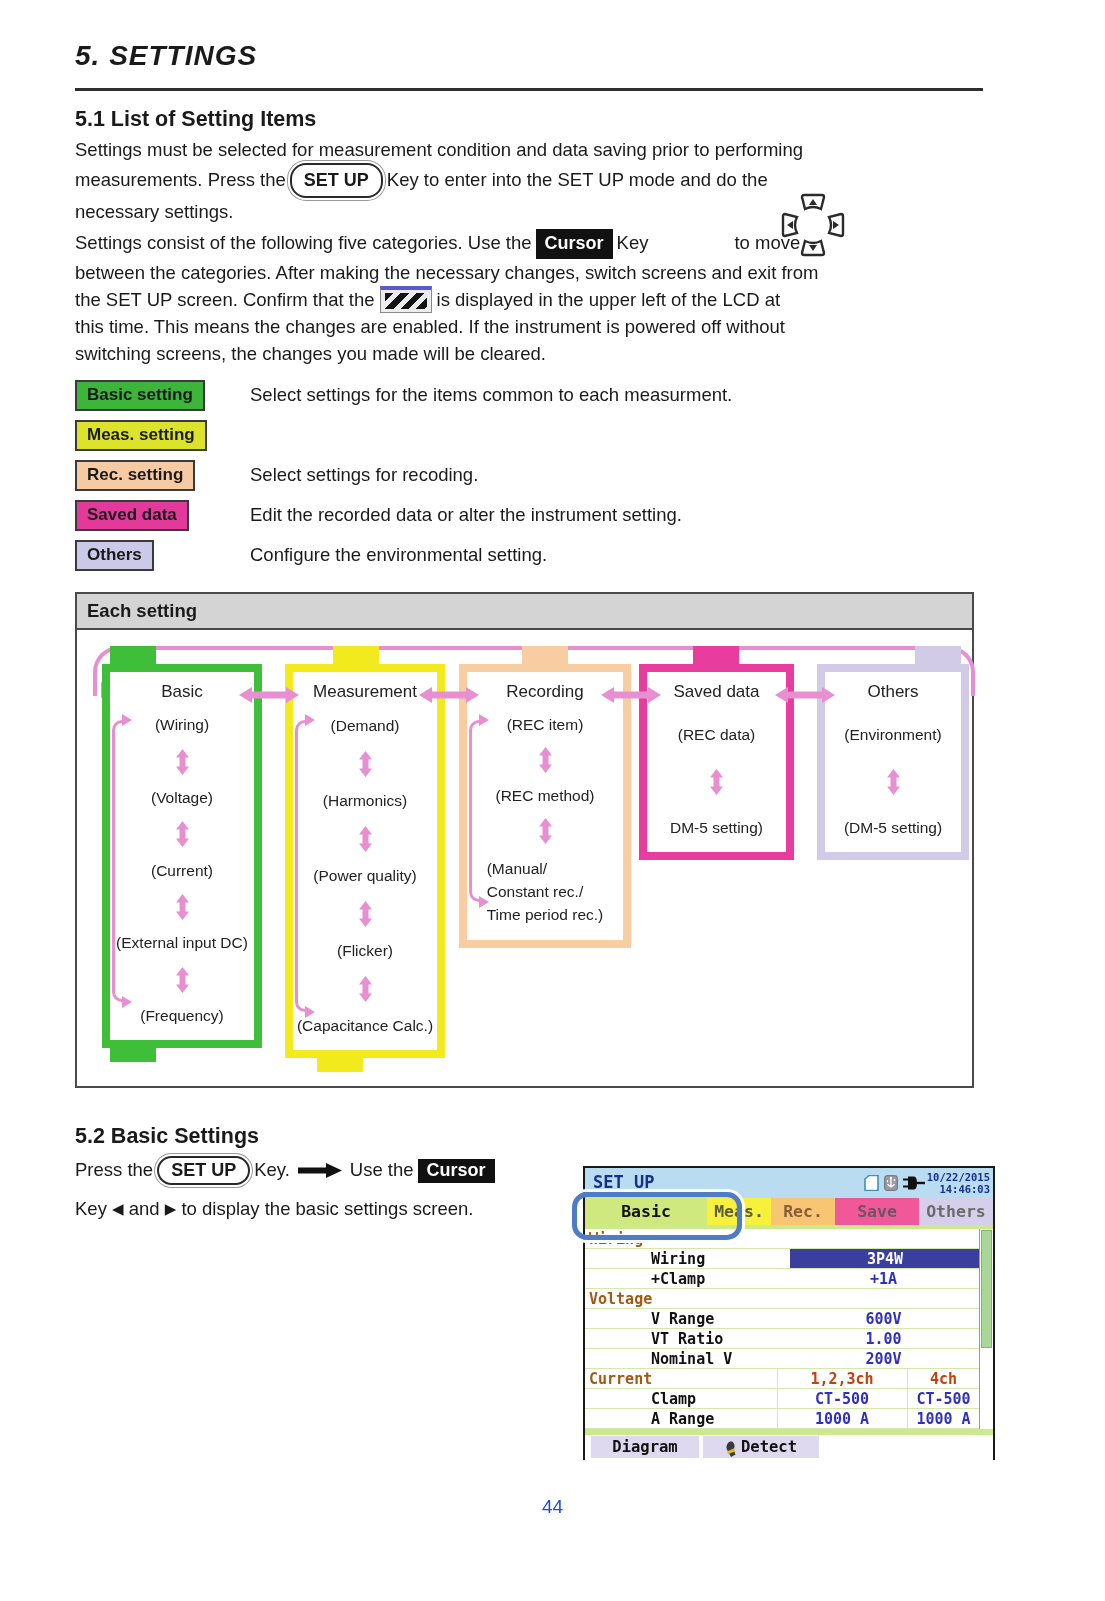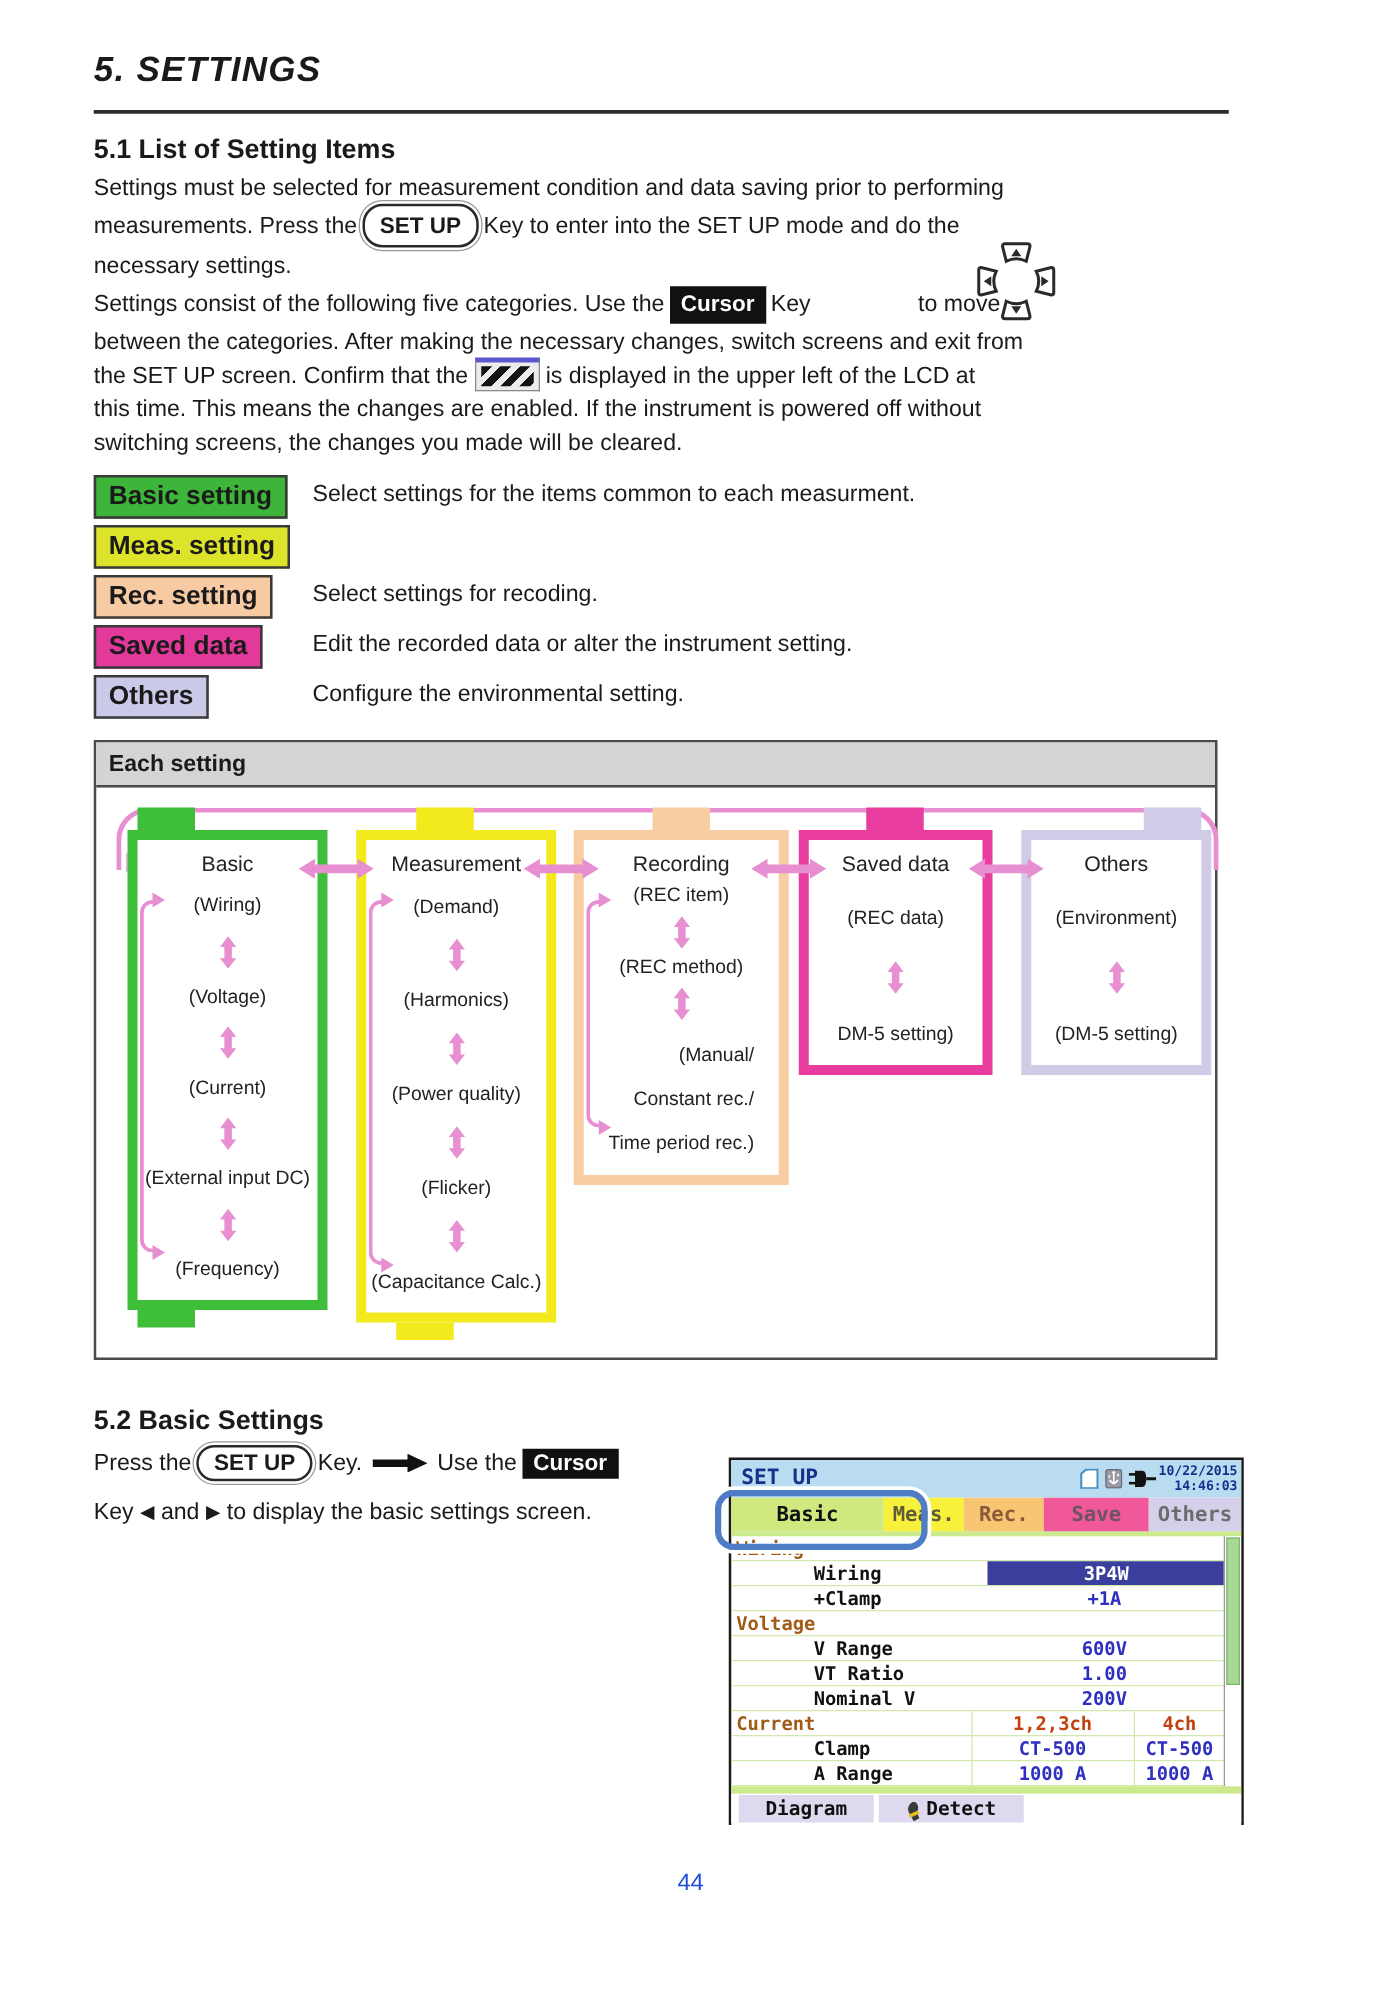--- a/index.html
+++ b/index.html
@@ -22,21 +22,21 @@
           padding:1px 9px 2px;margin:0 4px;}
   .stripes-wrap{display:inline-block;background:#ececec;border:1px solid #8a8a8a;border-top:4px solid #5a5ace;
         padding:3px 4px;margin:0 5px;vertical-align:-7px;}
   .stripes{display:block;width:42px;height:16px;
         background:repeating-linear-gradient(135deg,#141414 0 6px,#ececec 6px 11px);}
   .gap86{display:inline-block;width:86px;}
   #cursorpad{left:780px;top:192px;}
 
   
   .cat-row{left:75px;width:930px;height:34px;}
-  .cat-box{position:absolute;left:0;top:0;border:2.5px solid #3a3a3a;font-weight:bold;font-size:21px;
+  .cat-box{position:absolute;left:0;top:0;border:2.5px solid #3a3a3a;font-weight:bold;font-size:17px;
            padding:3px 10px 4px;white-space:nowrap;}
   .cat-desc{position:absolute;left:175px;top:4px;font-size:18.5px;white-space:nowrap;}
   .c-green{background:#3cb53a;}
   .c-yellow{background:#dde32b;}
   .c-peach{background:#f6cba3;}
   .c-magenta{background:#e2399b;}
   .c-lav{background:#cbc9e8;}
 
   
   #dbox{left:75px;top:592px;width:899px;height:496px;border:2px solid #4a4a4a;background:#fff;box-sizing:border-box;}
@@ -54,21 +54,21 @@
          padding:10px 4px 14px;}
   .d-tab{position:absolute;top:16px;height:20px;width:46px;z-index:2;}
   .d-btab{position:absolute;height:18px;width:46px;z-index:1;}
   .b-green{border:8px solid #3fbe3a;}  .t-green{background:#3fbe3a;}
   .b-yellow{border:8px solid #f2ea1c;} .t-yellow{background:#f2ea1c;}
   .b-peach{border:8px solid #f8cda1;}  .t-peach{background:#f8cda1;}
   .b-magenta{border:8px solid #e83c9e;}.t-magenta{background:#e83c9e;}
   .b-lav{border:8px solid #d2cbe8;}    .t-lav{background:#d2cbe8;}
   .d-name{font-size:17px;color:#222;}
   .d-item{font-size:15.5px;line-height:20px;text-align:center;color:#222;white-space:nowrap;}
-  .d-mline{font-size:15.5px;line-height:23px;text-align:right;color:#222;margin-top:12px;}
+  .d-mline{font-size:15.5px;line-height:23px;text-align:left;color:#222;}
   .colloop{position:absolute;left:2px;width:12px;border:3px solid #e88fd1;border-right:none;
            border-radius:10px 0 0 10px;}
   .colloop:before,.colloop:after{content:'';position:absolute;right:-11px;width:0;height:0;
            border:6px solid transparent;border-left:10px solid #e88fd1;}
   .colloop:before{top:-9px;} .colloop:after{bottom:-9px;}
   .h-arrow{position:absolute;top:56px;z-index:3;}
 
   
   #s2l1{left:75px;top:1156px;font-size:18.5px;}
   #s2l2{left:75px;top:1198px;font-size:18.5px;}

